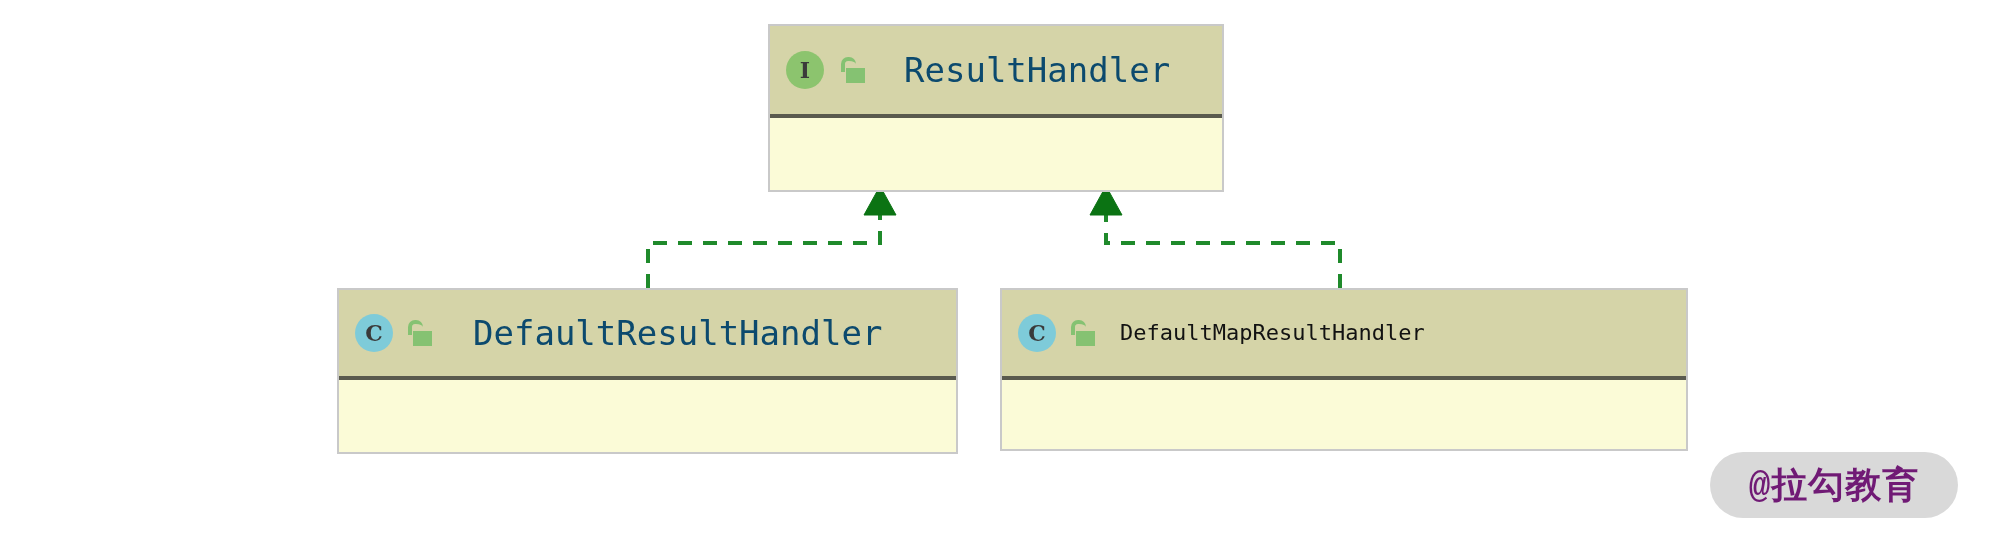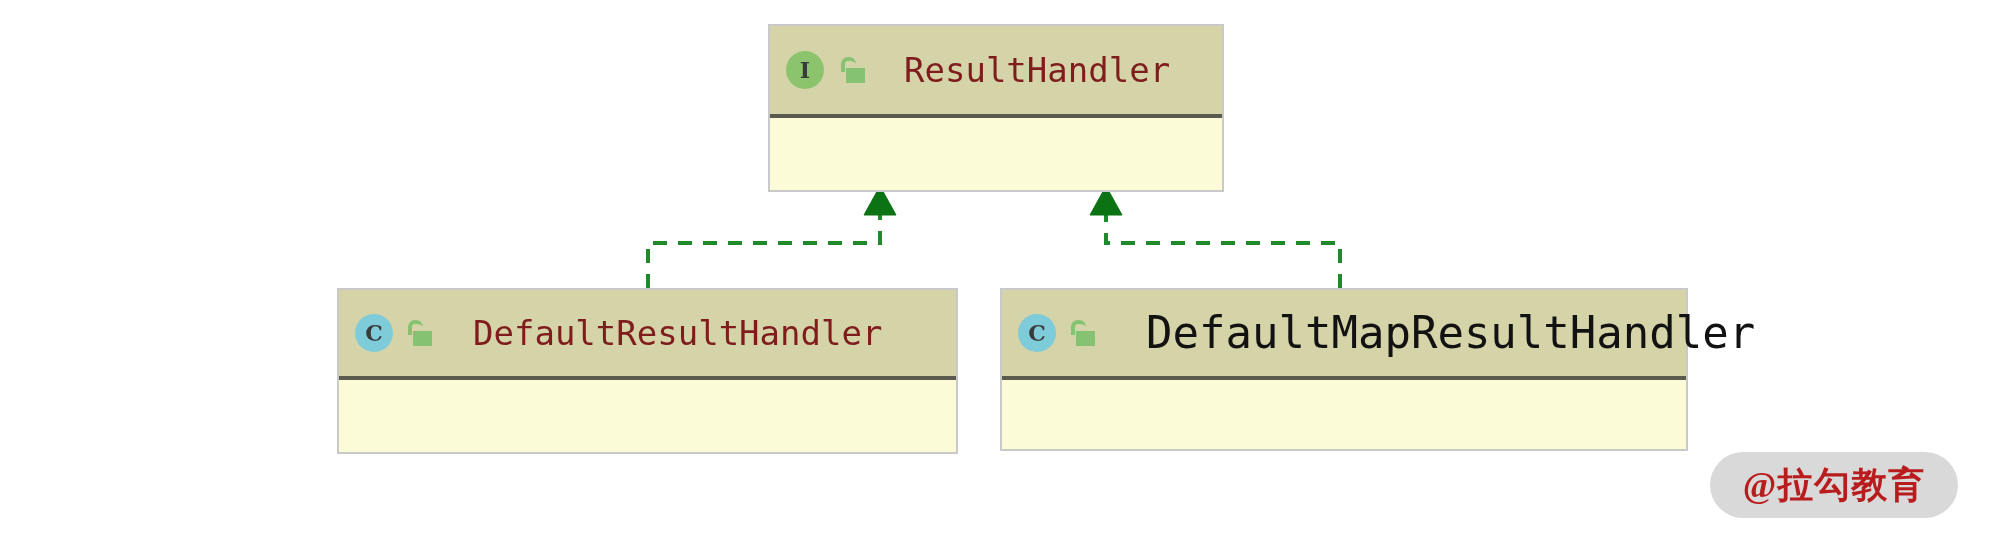--- a/index.html
+++ b/index.html
@@ -72,43 +72,43 @@
     border-right: none;
     background: transparent;
   }
 
   
   .uml-title {
     font-family: "DejaVu Sans Mono", "Liberation Mono", monospace;
     white-space: nowrap;
     line-height: 1;
   }
-  .uml-title.blue { color: #7f1d1d; }
+  .uml-title.blue { color: #0c4a6e; }
   .uml-title.dark { color: #121212; }
 
   
   #connectors {
     position: absolute;
     left: 0;
     top: 0;
     width: 2000px;
     height: 559px;
     pointer-events: none;
   }
 
   
   #watermark {
     position: absolute;
     display: flex;
     align-items: center;
     justify-content: center;
     background: #d9d9d9;
     border-radius: 34px;
-    color: #b91c1c;
-    font-family: Liberation Serif, serif;
+    color: #701a75;
+    font-family: Liberation Mono, monospace;
     font-weight: 700;
     letter-spacing: 1px;
     user-select: none;
   }
 </style>
 </head>
 <body>
 
 <div id="canvas">
 
@@ -149,20 +149,20 @@
     <div class="uml-body" style="height:72px;"></div>
   </div>
 
   <div class="uml-box" style="left:1000px; top:288px; width:688px; height:163px;">
     <div class="uml-header" style="height:90px; padding-left:16px;">
       <div class="type-icon class" style="width:38px; height:38px; font-size:22px;">C</div>
       <div class="lock-icon" style="width:28px; height:30px; margin-left:12px;">
         <span class="lock-shackle" style="left:3px; top:2px; width:11px; height:11px; border-top-left-radius:7px; border-top-right-radius:7px;"></span>
         <span class="lock-body" style="left:8px; top:13px; width:19px; height:15px;"></span>
       </div>
-      <div class="uml-title dark" style="font-size:44px; margin-left:50px;">DefaultMapResultHandler</div>
+      <div class="uml-title dark" style="font-size:22px; margin-left:24px;">DefaultMapResultHandler</div>
     </div>
     <div class="uml-body" style="height:69px;"></div>
   </div>
 
   <div id="watermark" style="left:1710px; top:452px; width:248px; height:66px; font-size:36px;">@拉勾教育</div>
 
 </div>
 
 </body></html>

